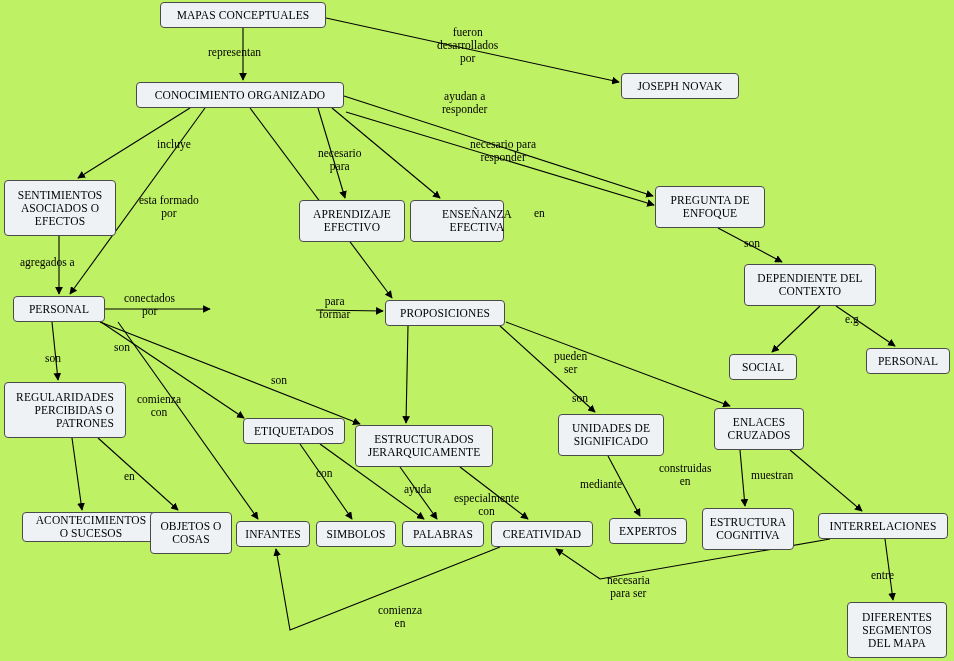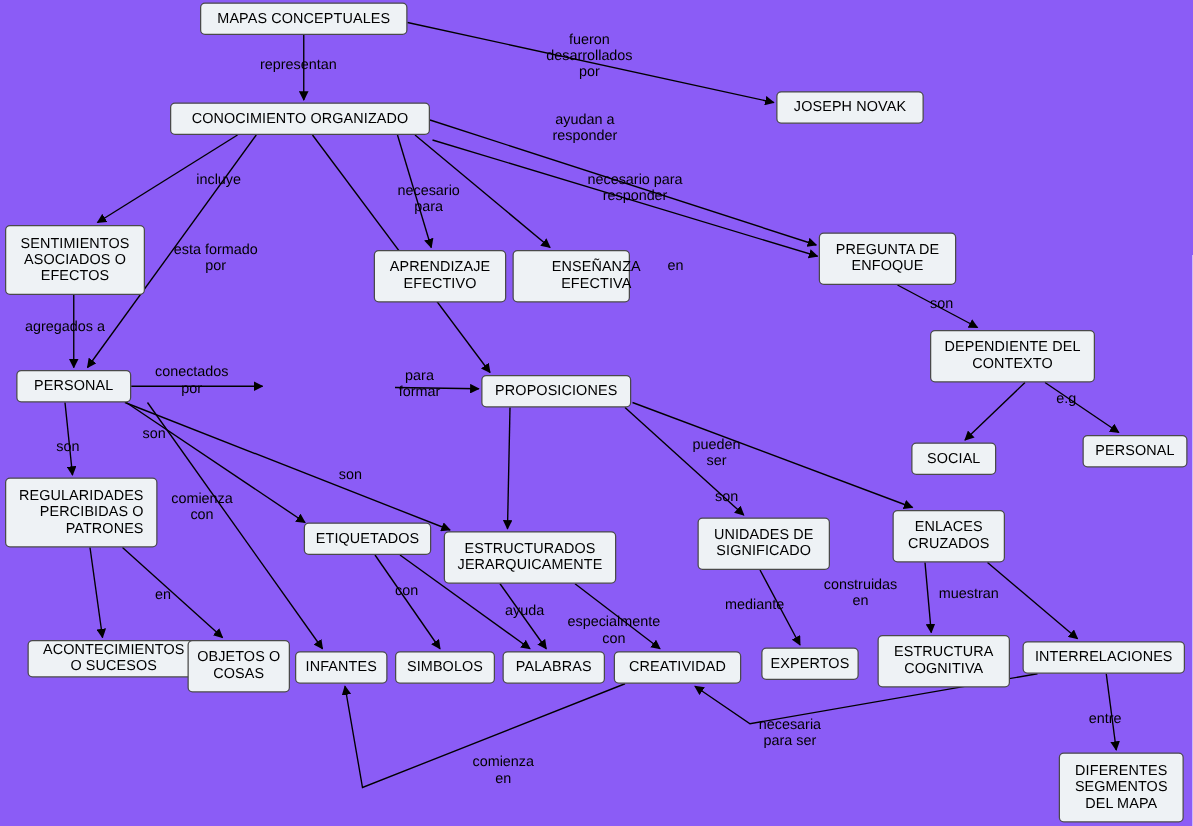--- a/index.html
+++ b/index.html
@@ -5,22 +5,22 @@
   html, body {
     margin: 0;
     padding: 0;
     background: #ffffff;
   }
   #canvas {
     position: relative;
     width: 954px;
     height: 661px;
     overflow: hidden;
-    font-family: Liberation Sans, sans-serif;
-    background: #8b5cf6;
+    font-family: Liberation Serif, serif;
+    background: #bef264;
   }
   #edges {
     position: absolute;
     left: 0;
     top: 0;
     width: 954px;
     height: 661px;
     pointer-events: none;
   }
   .node {
@@ -163,21 +163,21 @@
 CRUZADOS</div>
   <div class="node" style="left:8px;top:512px;width:138px;height:30px;margin-left:14px;">ACONTECIMIENTOS
 O SUCESOS</div>
   <div class="node" style="left:150px;top:512px;width:82px;height:42px;">OBJETOS O
 COSAS</div>
   <div class="node" style="left:236px;top:521px;width:74px;height:26px;">INFANTES</div>
   <div class="node" style="left:316px;top:521px;width:80px;height:26px;">SIMBOLOS</div>
   <div class="node" style="left:402px;top:521px;width:82px;height:26px;">PALABRAS</div>
   <div class="node" style="left:491px;top:521px;width:102px;height:26px;">CREATIVIDAD</div>
   <div class="node" style="left:609px;top:518px;width:78px;height:26px;">EXPERTOS</div>
-  <div class="node" style="left:702px;top:508px;width:106px;height:42px;">ESTRUCTURA
+  <div class="node" style="left:702px;top:508px;width:92px;height:42px;">ESTRUCTURA
 COGNITIVA</div>
   <div class="node" style="left:818px;top:513px;width:130px;height:26px;">INTERRELACIONES</div>
   <div class="node" style="left:847px;top:602px;width:100px;height:56px;">DIFERENTES
 SEGMENTOS
 DEL MAPA</div>
 
   <div class="lbl" style="left:208px;top:46px;">representan</div>
   <div class="lbl" style="left:437px;top:26px;">fueron
 desarrollados
 por</div>

